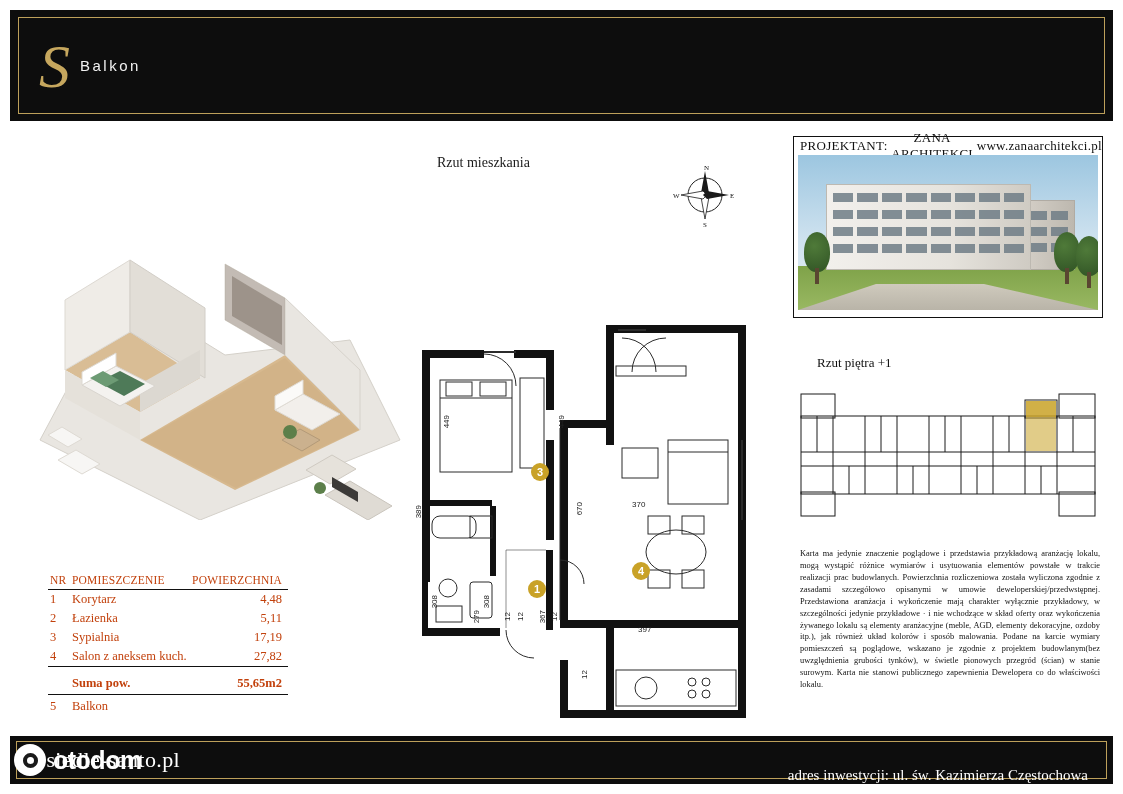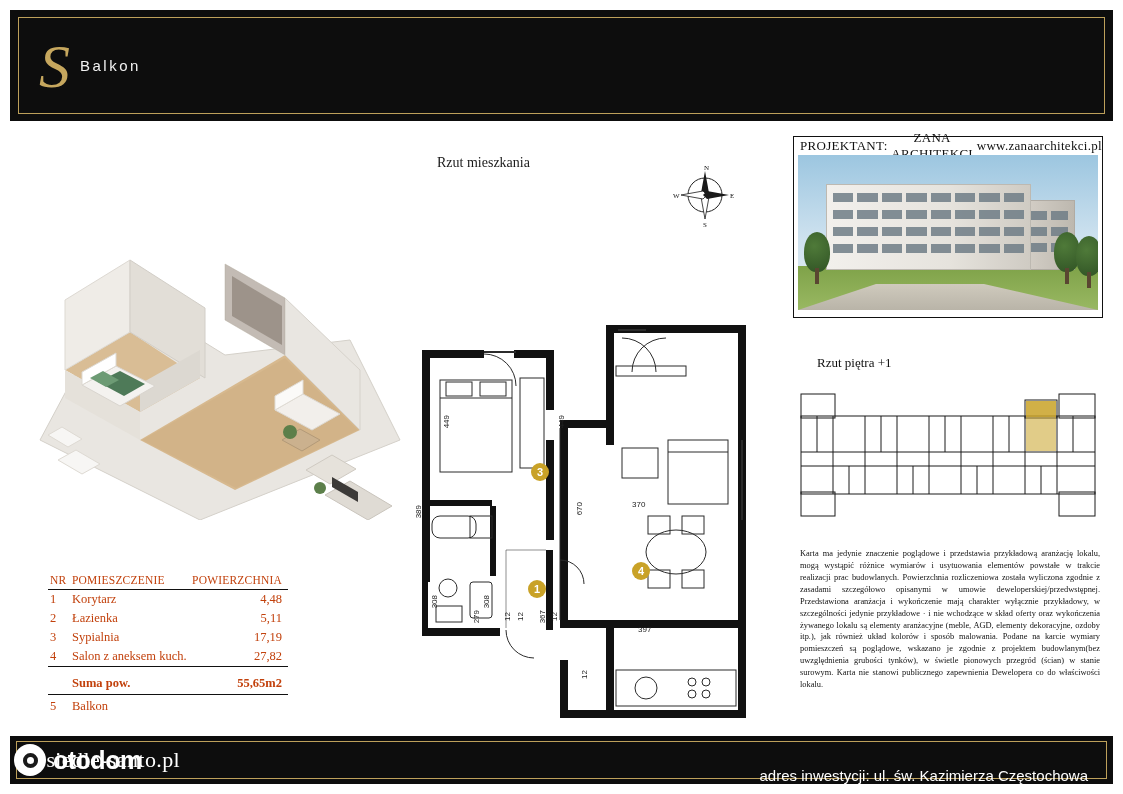--- a/index.html
+++ b/index.html
@@ -266,21 +266,21 @@
   }
   .footer-left {
     color: #fff;
     font-size: 22px;
     letter-spacing: 0.4px;
     font-family: "Liberation Serif", serif;
   }
   .footer-right {
     color: #fff;
     font-size: 15px;
-    font-family: Liberation Sans, sans-serif;
+    font-family: Liberation Serif, serif;
     margin-top: 31px;
   }
 
   
   .otodom {
     position: absolute;
     left: 14px; top: 744px;
     display: flex;
     align-items: center;
     gap: 7px;

